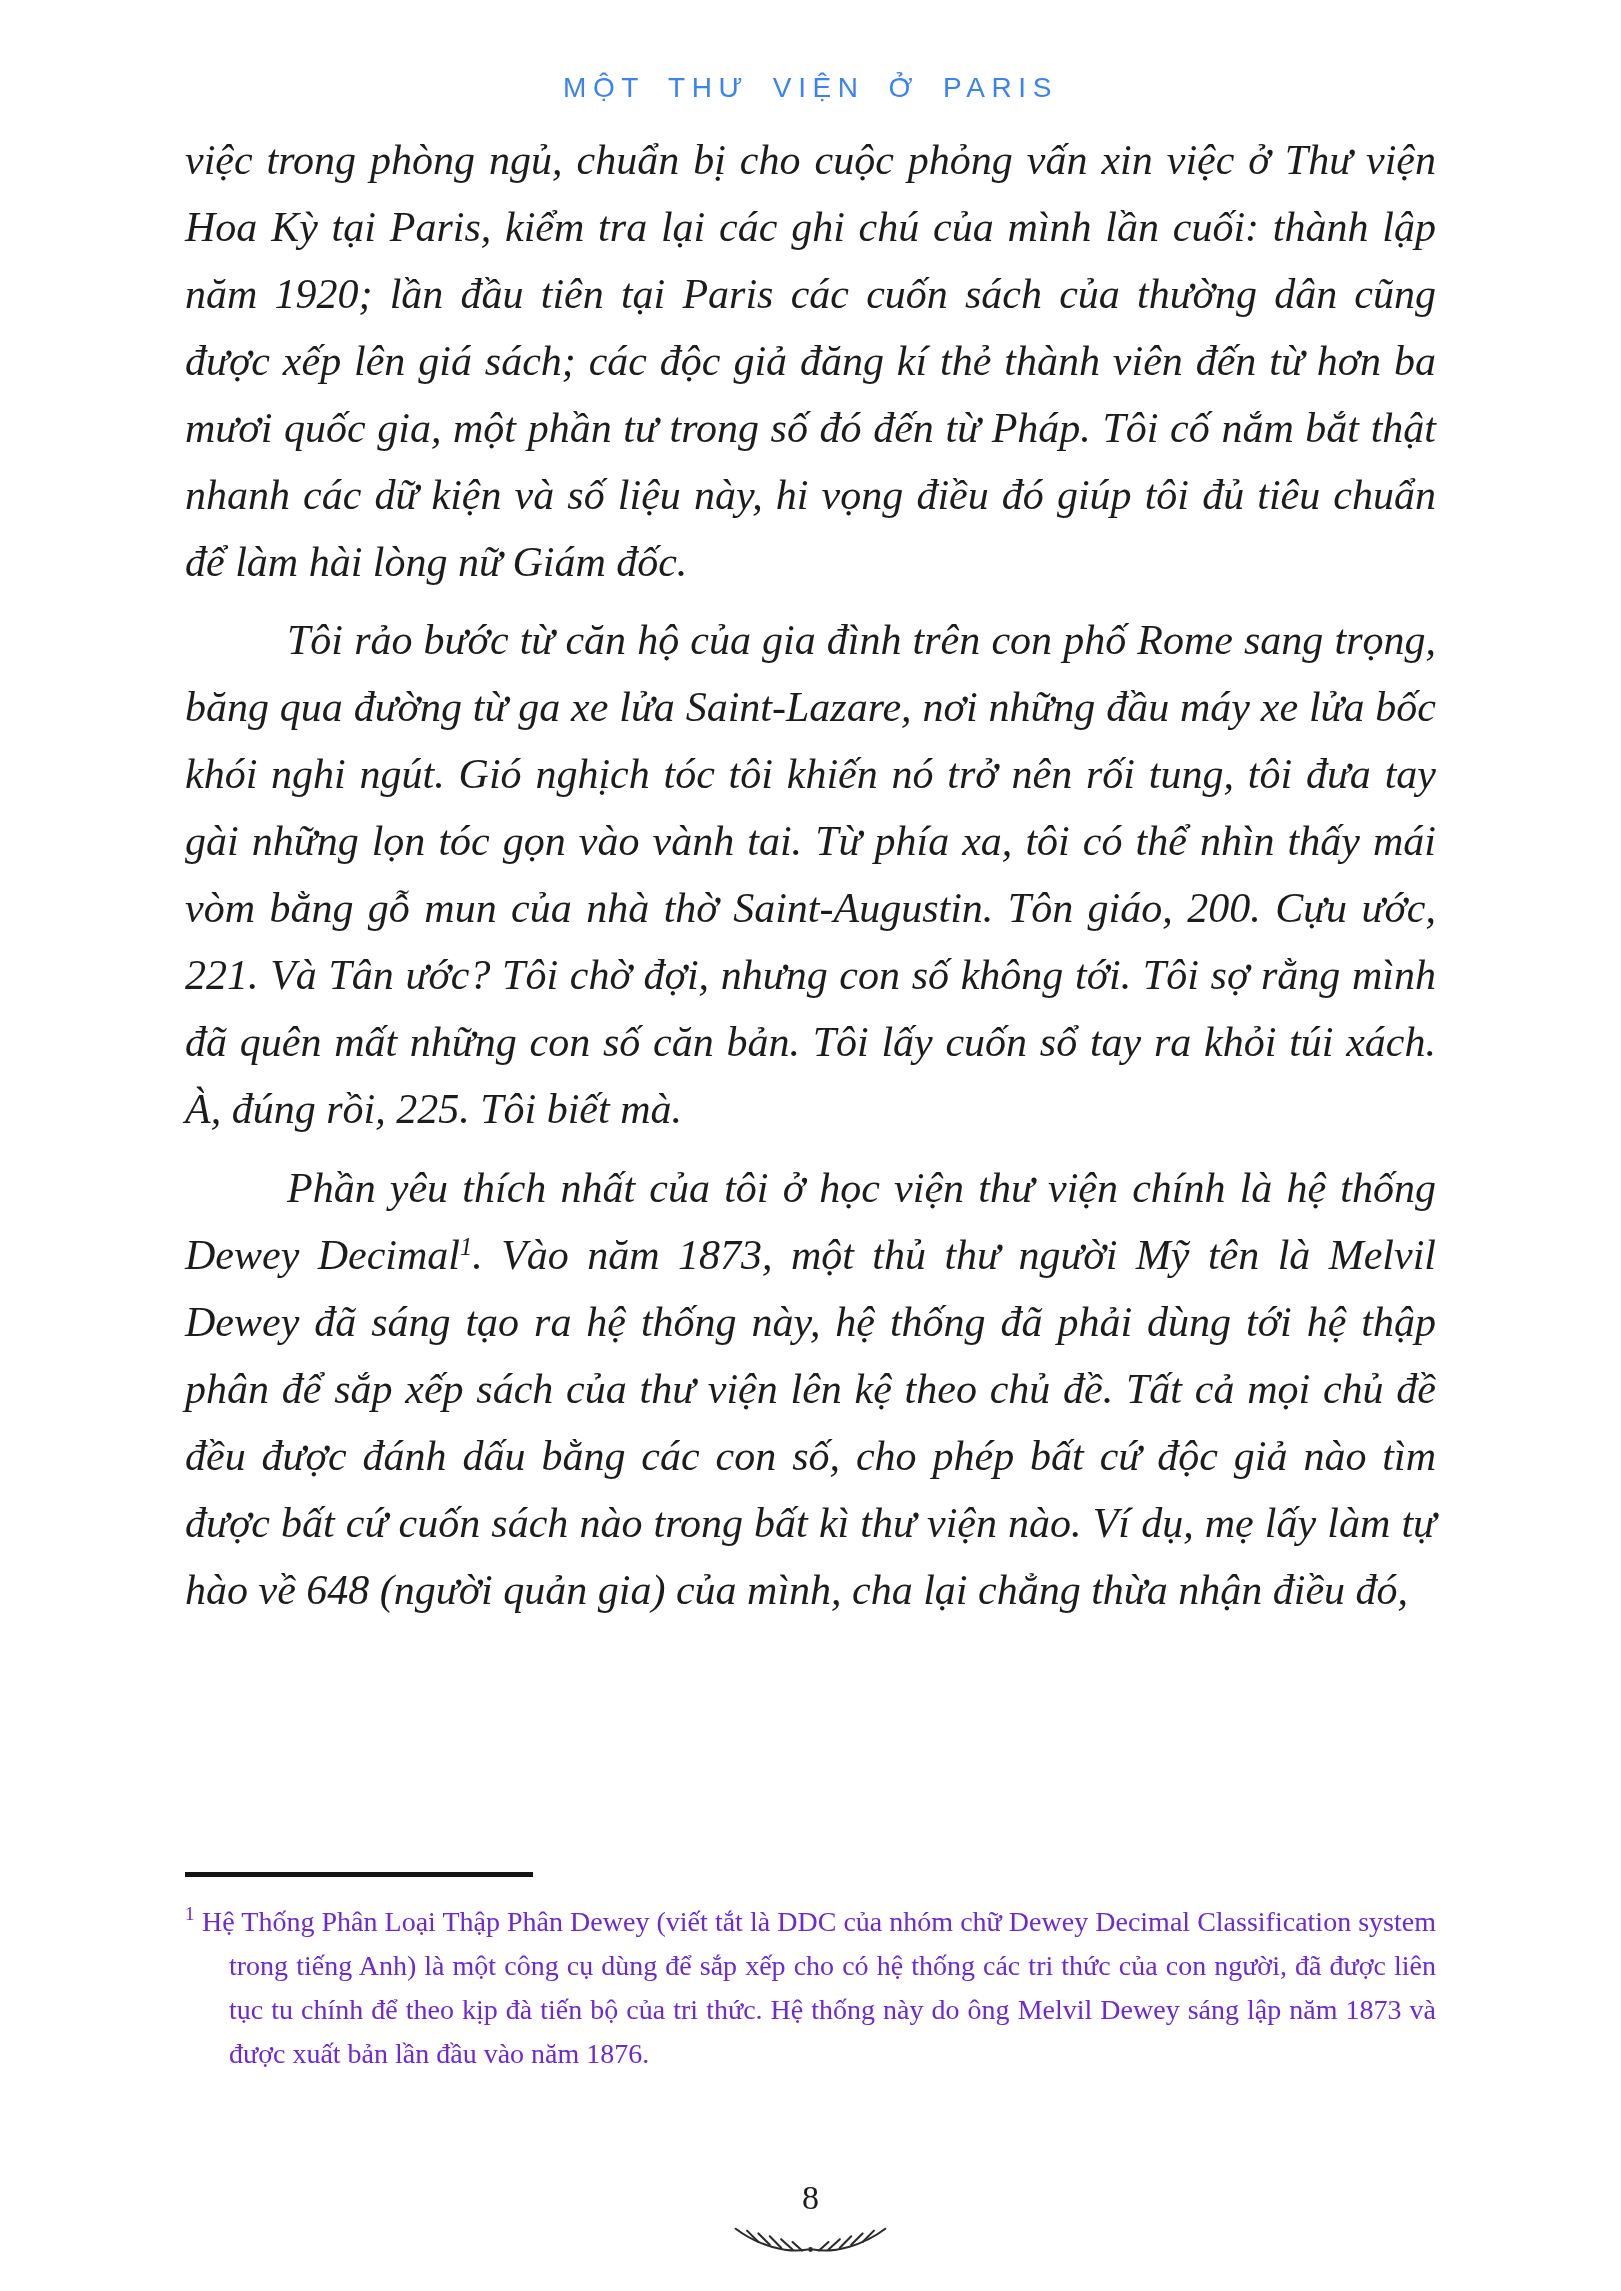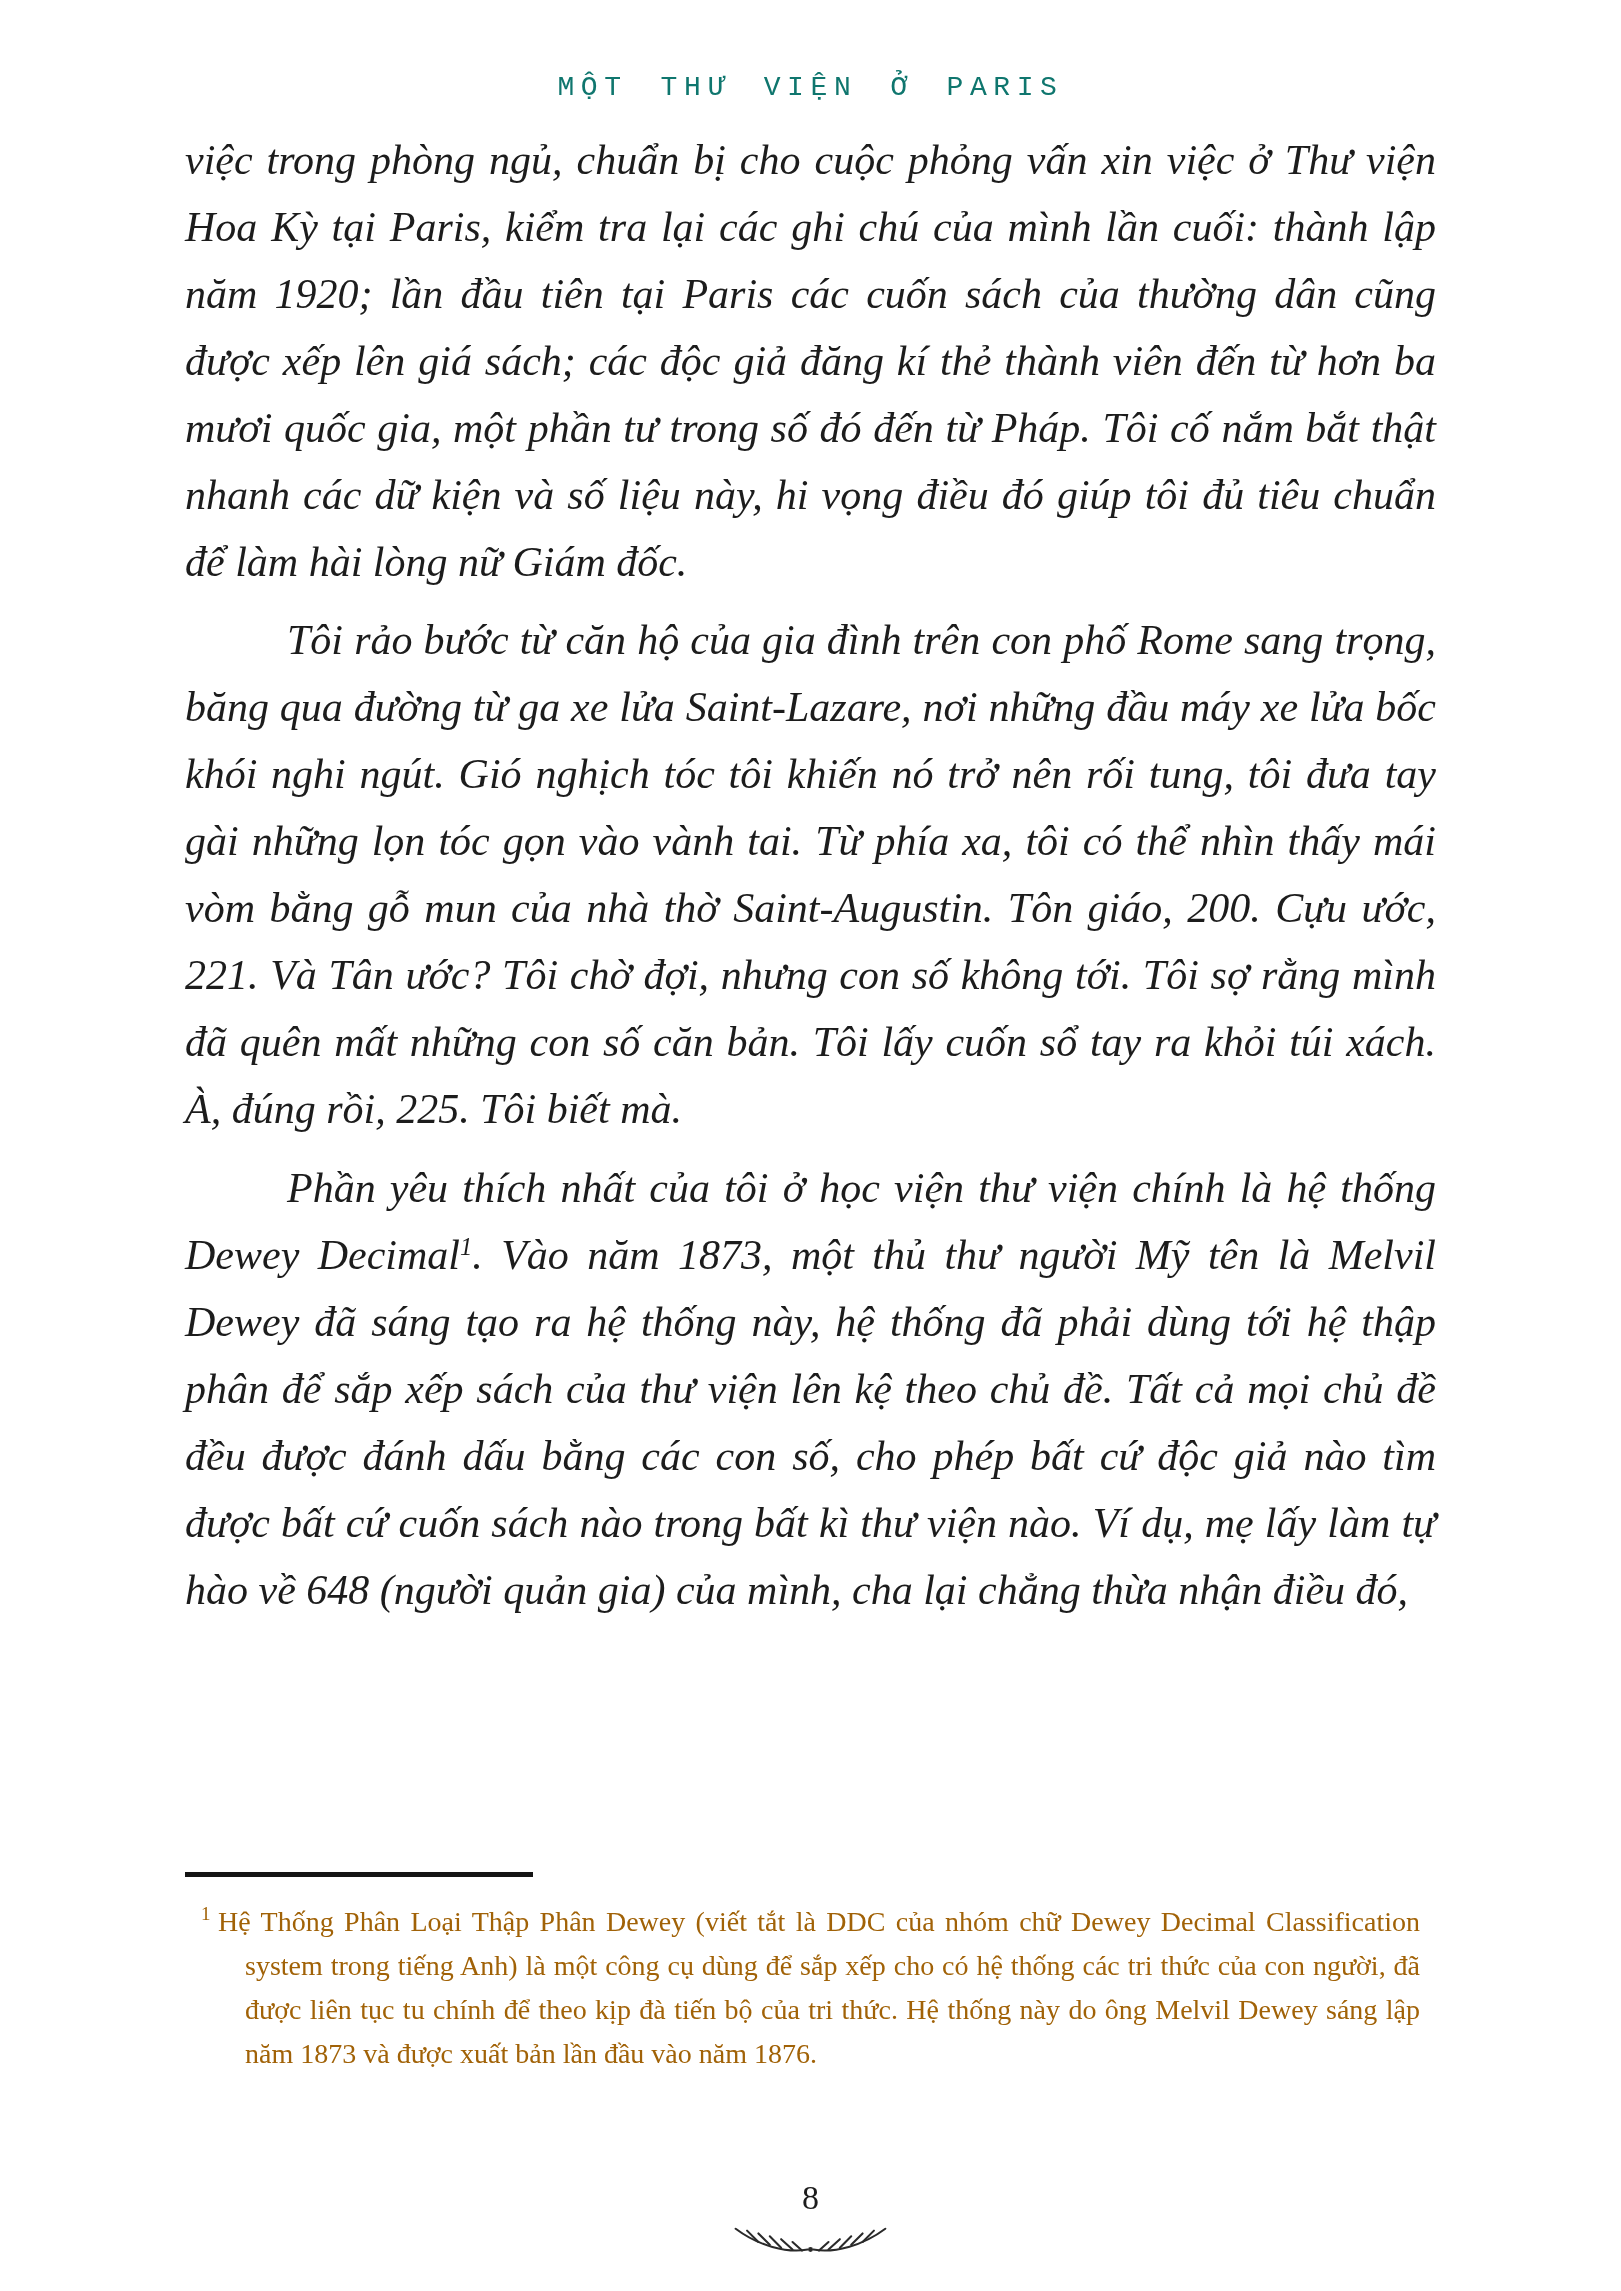--- a/index.html
+++ b/index.html
@@ -16,26 +16,26 @@
     font-family: "Liberation Serif", "DejaVu Serif", serif;
     color: #1c1c1c;
     overflow: hidden;
   }
   .running-head {
     position: absolute;
     top: 72px;
     left: 0;
     right: 0;
     text-align: center;
-    font-family: Liberation Mono, monospace;
+    font-family: Liberation Sans, sans-serif;
     font-size: 28px;
     font-weight: 500;
     letter-spacing: 6.6px;
     word-spacing: 9.5px;
-    color: #0f766e;
+    color: #3b82f6;
   }
   .body-text {
     position: absolute;
     top: 127px;
     left: 185px;
     width: 1251px;
     font-size: 42px;
     line-height: 67px;
     text-align: justify;
   }
@@ -57,27 +57,27 @@
     left: 185px;
     width: 1251px;
   }
   .fn-rule {
     width: 348px;
     height: 4.7px;
     background: #141414;
     margin: 0 0 23px 0;
   }
   .footnote {
-    margin: 16px;
+    margin: 0;
     font-size: 28px;
     line-height: 44px;
     text-align: justify;
     padding-left: 44px;
     text-indent: -44px;
-    color: #a16207;
+    color: #6d28d9;
   }
   .fn-marker {
     font-size: 19px;
     line-height: 0;
     vertical-align: 10.4px;
     margin-right: 7.6px;
   }
   .footer {
     position: absolute;
     left: 0;

